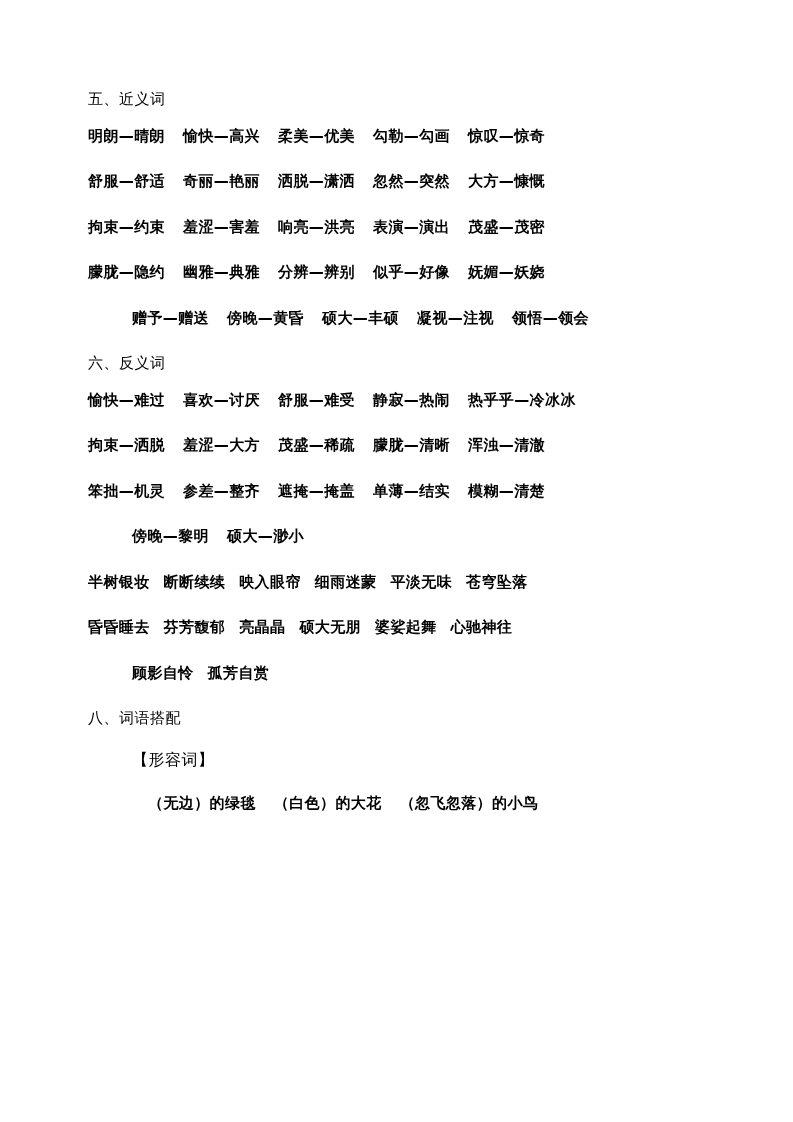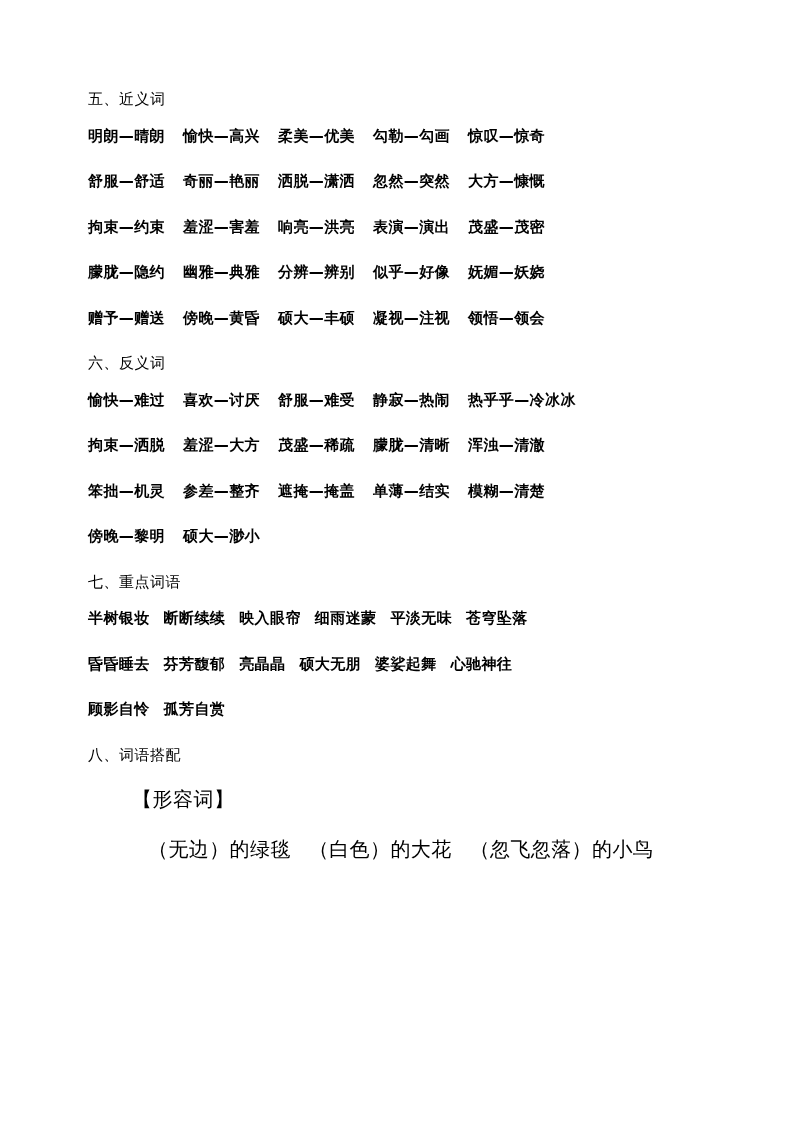--- a/index.html
+++ b/index.html
@@ -31,41 +31,43 @@
   }
   .word-row {
     font-size: 15px;
     line-height: 1.5;
     margin: 0 0 22px 0;
     white-space: nowrap;
     letter-spacing: 0.4px;
   }
   .word-row:last-child {
     margin-bottom: 0;
+    margin-left: 44px;
   }
   .word-item {
     display: inline-block;
   }
   .gap-s { display: inline-block; width: 14px; }
   .gap-m { display: inline-block; width: 18px; }
   .block {
     margin-bottom: 12px;
   }
   .sub-heading {
-    font-size: 20px;
+    font-size: 16px;
     line-height: 1.5;
     margin: 18px 0 20px 44px;
     letter-spacing: 0.5px;
   }
   .collocation-row {
-    font-size: 20px;
+    font-size: 15px;
     line-height: 1.5;
     margin: 0 0 12px 60px;
     white-space: nowrap;
     letter-spacing: 0.4px;
+    font-weight: bold;
   }
   .list-rows > .word-row {
     margin-bottom: 23px;
     font-weight: bold;
   }
 </style>
 </head>
 <body>
 
 <div class="page">
@@ -103,21 +105,20 @@
       <div class="word-row">
         <span class="word-item">笨拙—机灵</span><span class="gap-m"></span><span class="word-item">参差—整齐</span><span class="gap-m"></span><span class="word-item">遮掩—掩盖</span><span class="gap-m"></span><span class="word-item">单薄—结实</span><span class="gap-m"></span><span class="word-item">模糊—清楚</span>
       </div>
       <div class="word-row">
         <span class="word-item">傍晚—黎明</span><span class="gap-m"></span><span class="word-item">硕大—渺小</span>
       </div>
     </div>
   </div>
 
   <div class="block sec7">
-    <div class="section-heading spaced-top">七、重点词语</div>
     <div class="list-rows">
       <div class="word-row">
         <span class="word-item">半树银妆</span><span class="gap-s"></span><span class="word-item">断断续续</span><span class="gap-s"></span><span class="word-item">映入眼帘</span><span class="gap-s"></span><span class="word-item">细雨迷蒙</span><span class="gap-s"></span><span class="word-item">平淡无味</span><span class="gap-s"></span><span class="word-item">苍穹坠落</span>
       </div>
       <div class="word-row">
         <span class="word-item">昏昏睡去</span><span class="gap-s"></span><span class="word-item">芬芳馥郁</span><span class="gap-s"></span><span class="word-item">亮晶晶</span><span class="gap-s"></span><span class="word-item">硕大无朋</span><span class="gap-s"></span><span class="word-item">婆娑起舞</span><span class="gap-s"></span><span class="word-item">心驰神往</span>
       </div>
       <div class="word-row">
         <span class="word-item">顾影自怜</span><span class="gap-s"></span><span class="word-item">孤芳自赏</span>
       </div>

